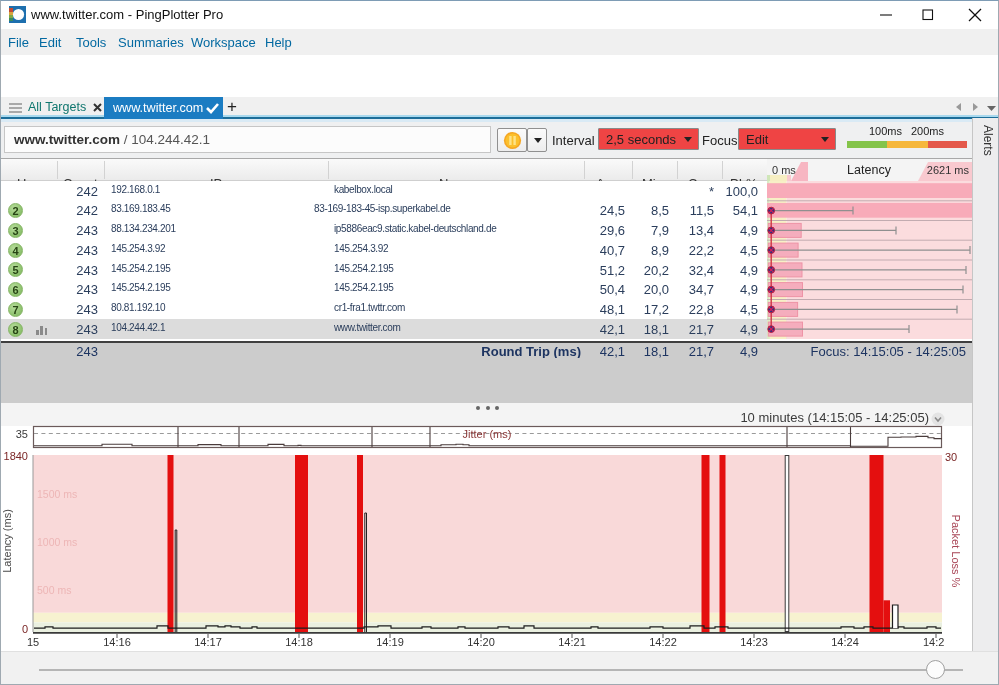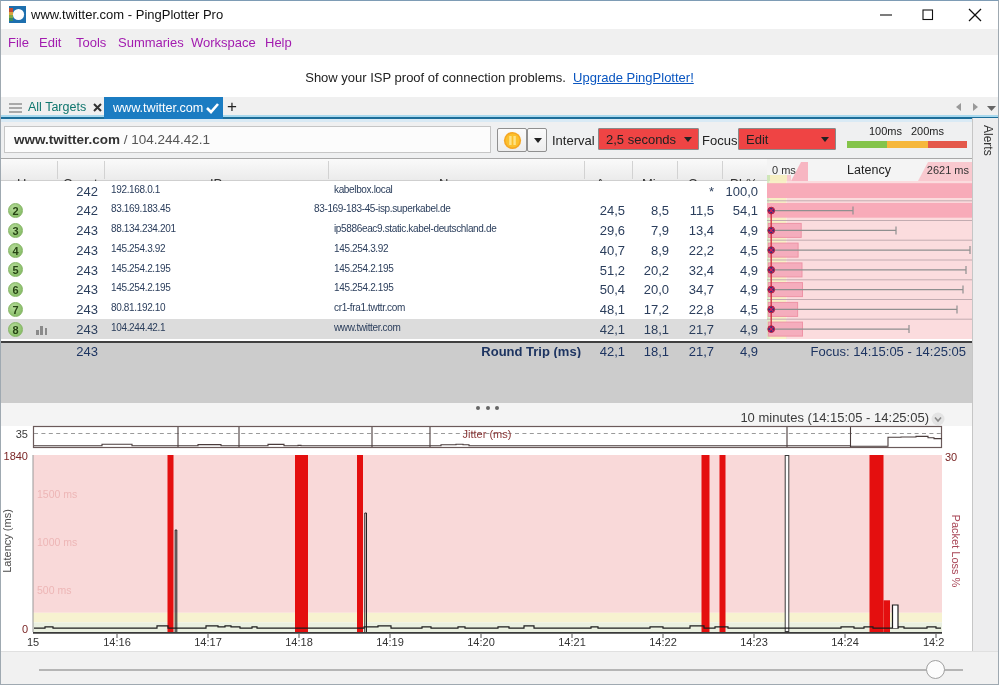--- a/index.html
+++ b/index.html
@@ -2,21 +2,21 @@
 <html><head><meta charset="utf-8"><style>
 * { margin:0; padding:0; box-sizing:border-box; }
 html,body { width:999px; height:685px; font-family:"Liberation Sans",sans-serif; }
 #win { position:relative; width:999px; height:685px; background:#fff; overflow:hidden;
        border:1px solid #9fa9b1; border-top:1px solid #7e9cb5; }
 .abs { position:absolute; }
 
 #title { position:absolute; left:0; top:0; width:100%; height:28px; background:#fff; }
 #title .t { position:absolute; left:30px; top:6px; font-size:13px; color:#111; }
 
-#menu { position:absolute; left:0; top:28px; width:100%; height:26px; background:#f0f0f0; font-size:13px; color:#a21caf; }
+#menu { position:absolute; left:0; top:28px; width:100%; height:26px; background:#f0f0f0; font-size:13px; color:#0369a1; }
 #menu span { position:absolute; top:6px; }
 
 #banner { position:absolute; left:0; top:54px; width:100%; height:42px; background:#fff; font-size:13px; color:#222; text-align:center; }
 #banner div { margin-top:15px; }
 #banner a { color:#0a56c0; text-decoration:underline; }
 
 #tabbar { position:absolute; left:0; top:96px; width:100%; height:21px; background:#f0f0f0; }
 #tabline1 { position:absolute; left:0; top:114px; width:100%; height:1.5px; background:#a9d9ee; }
 #tabline2 { position:absolute; left:0; top:115.5px; width:100%; height:2.5px; background:#1d6e99; }
 #atab { position:absolute; left:103px; top:96px; width:119px; height:22px; background:#1b7cc2; color:#fff; font-size:13px; }
@@ -73,23 +73,20 @@
 
 <div id="menu">
   <span style="left:7px">File</span>
       <span style="left:38px">Edit</span>
   <span style="left:75px">Tools</span>
       <span style="left:117px">Summaries</span>
   <span style="left:190px">Workspace</span>
       <span style="left:264px">Help</span>
 </div>
 
-<div id="banner">
-      <div>Show your ISP proof of connection problems.&nbsp; <a>Upgrade PingPlotter!</a></div>
-    </div>
 
 <div id="tabbar">
   <svg class="abs" style="left:8px;top:5px" width="14" height="12" viewBox="0 0 14 12">
     <line x1="0" y1="2" x2="13" y2="2" stroke="#8a8a8a" stroke-width="1.4"></line>
     <line x1="0" y1="6" x2="13" y2="6" stroke="#8a8a8a" stroke-width="1.4"></line>
     <line x1="0" y1="10" x2="13" y2="10" stroke="#8a8a8a" stroke-width="1.4"></line>
   </svg>
   <span class="abs" style="left:27px;top:3px;font-size:12.5px;color:#0f766e">All Targets</span>
   <svg class="abs" style="left:91px;top:5px" width="11" height="11" viewBox="0 0 11 11">
     <path d="M2,2 L9,9 M9,2 L2,9" stroke="#333" stroke-width="2"></path>

